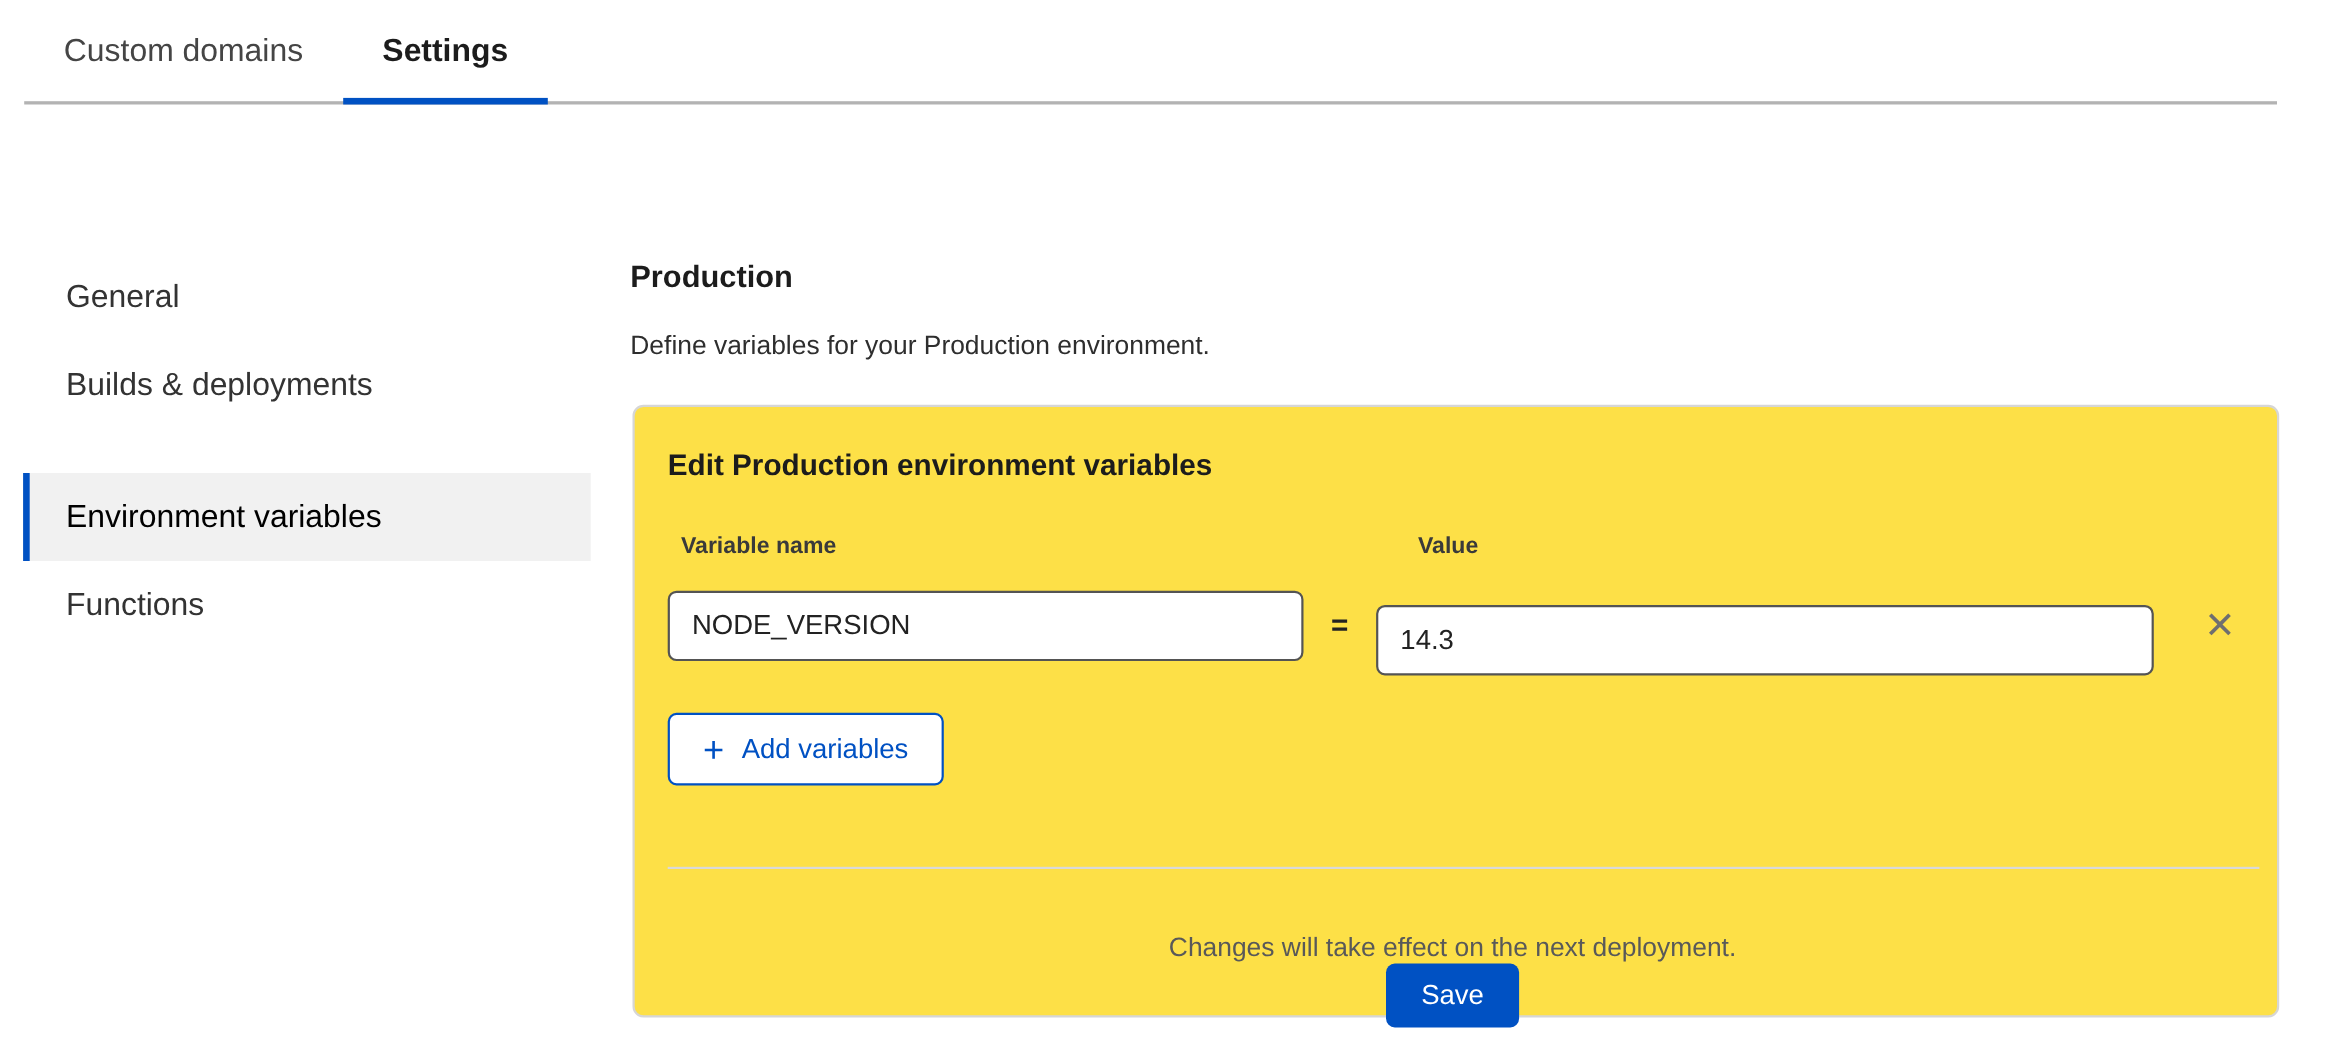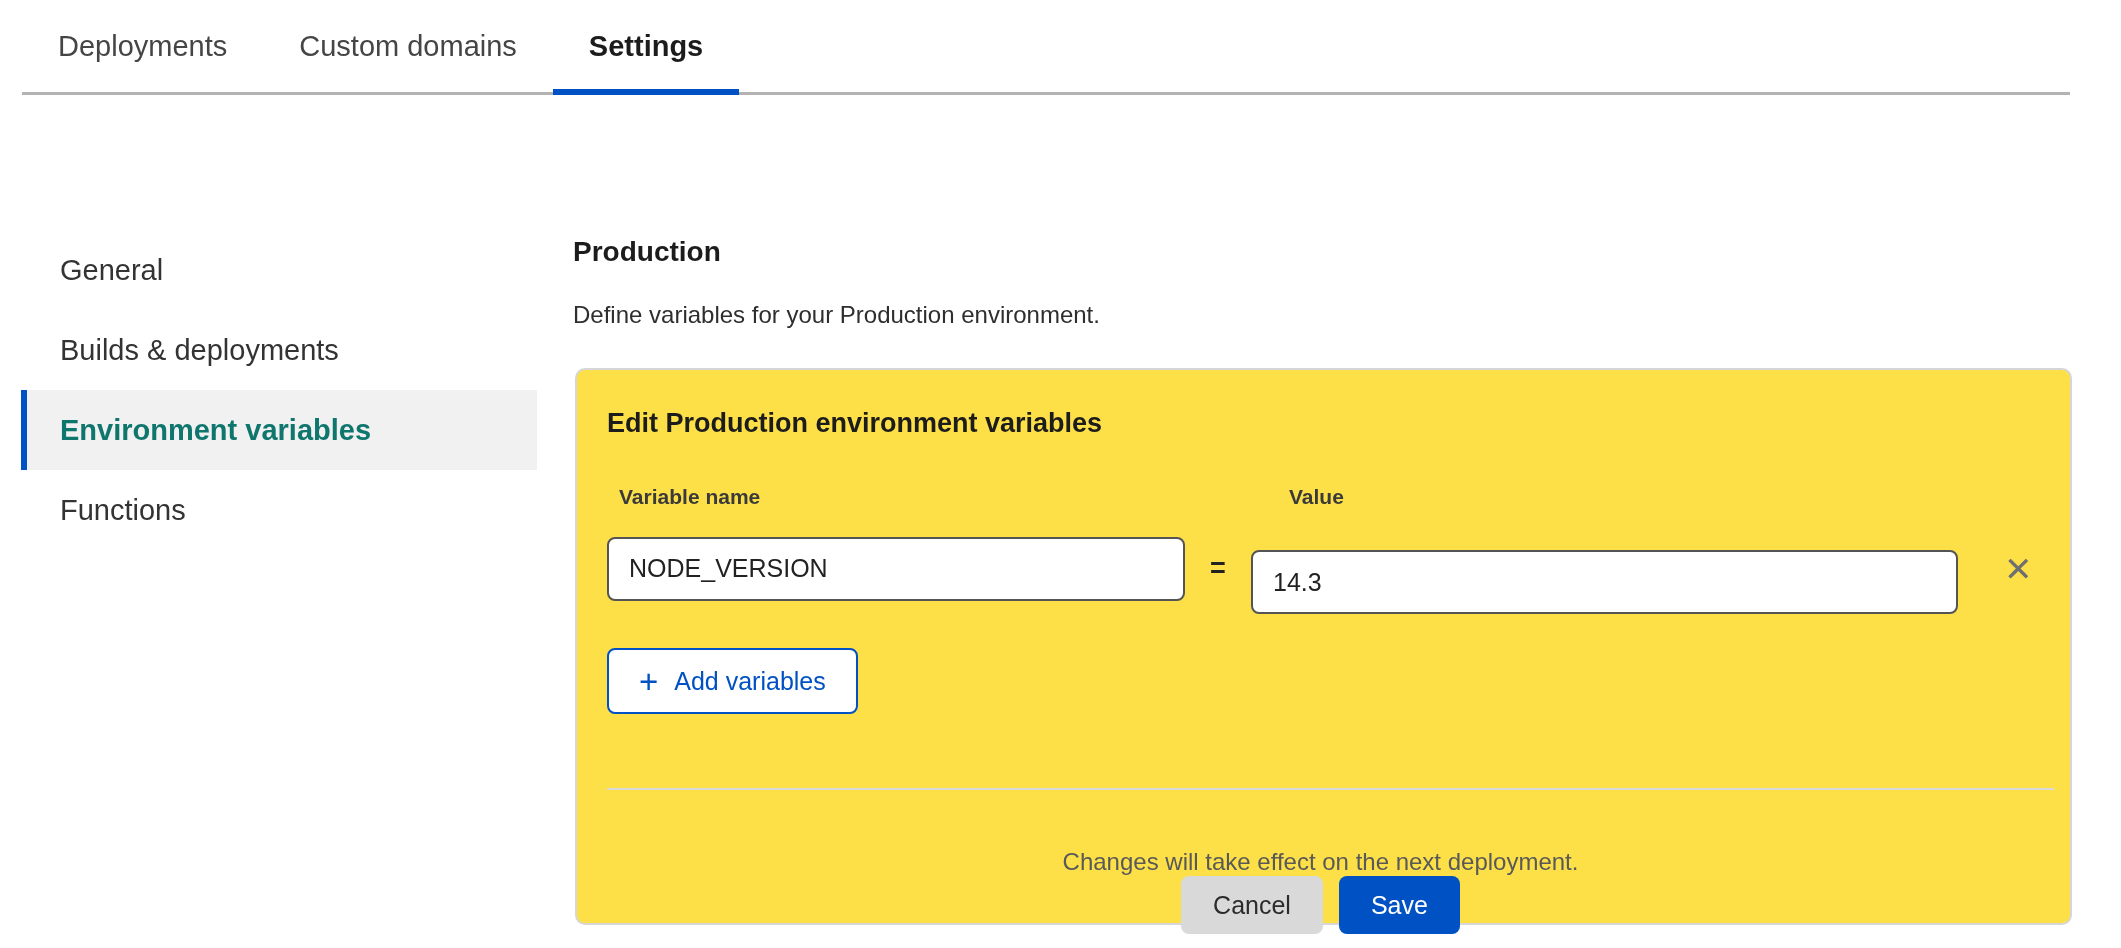--- a/index.html
+++ b/index.html
@@ -23,21 +23,21 @@
     font-size:29px;color:#454545;cursor:pointer;white-space:nowrap;}
   .tab.active{color:#1c1c1c;font-weight:600;}
   .tab.active::after{content:"";position:absolute;left:0;right:0;bottom:-3px;
     height:6px;background:var(--accent);}
 
   
   .sidebar{position:absolute;left:21px;top:230px;width:516px;}
   .side-item{display:flex;align-items:center;height:80px;padding-left:33px;
     border-left:6px solid transparent;font-size:29px;color:#333333;cursor:pointer;}
   .side-item.active{background:var(--active-bg);border-left-color:var(--accent);
-    font-weight:700;color:#0f766e;}
+    font-weight:400;color:#000000;margin-top:40px;}
 
   
   .page-heading{position:absolute;left:573px;top:236px;font-size:28px;
     font-weight:700;color:#1c1c1c;}
   .page-desc{position:absolute;left:573px;top:301px;font-size:24px;color:#2e2e2e;}
 
   .card{position:absolute;left:575px;top:368px;width:1497px;height:557px;
     border:2px solid var(--card-border);border-radius:10px;background:#fde047;}
   .card-title{margin:38px 30px 0;font-size:27px;font-weight:700;color:#1c1c1c;}
 
@@ -69,21 +69,20 @@
   .footer-actions{display:flex;gap:16px;}
   .btn{height:58px;border:none;border-radius:8px;font-size:25px;cursor:pointer;
     font-family:"Liberation Sans","DejaVu Sans",sans-serif;padding:0 32px;}
   .btn-cancel{background:var(--cancel-bg);color:#2b2b2b;}
   .btn-save{background:var(--accent);color:#ffffff;}
 </style>
 </head>
 <body>
 
 <nav class="tabbar">
-  <div class="tab">Deployments</div>
   <div class="tab">Custom domains</div>
   <div class="tab active">Settings</div>
 </nav>
 
 <aside class="sidebar">
   <div class="side-item">General</div>
   <div class="side-item">Builds &amp; deployments</div>
   <div class="side-item active">Environment variables</div>
   <div class="side-item">Functions</div>
 </aside>
@@ -109,17 +108,16 @@
   <button class="add-btn">
     <span class="plus">+</span>
     <span>Add variables</span>
   </button>
 
   <div class="card-divider"></div>
 
   <div class="card-footer">
     <span class="footer-note">Changes will take effect on the next deployment.</span>
     <span class="footer-actions">
-      <button class="btn btn-cancel">Cancel</button>
       <button class="btn btn-save">Save</button>
     </span>
   </div>
 </section>
 
 </body></html>

